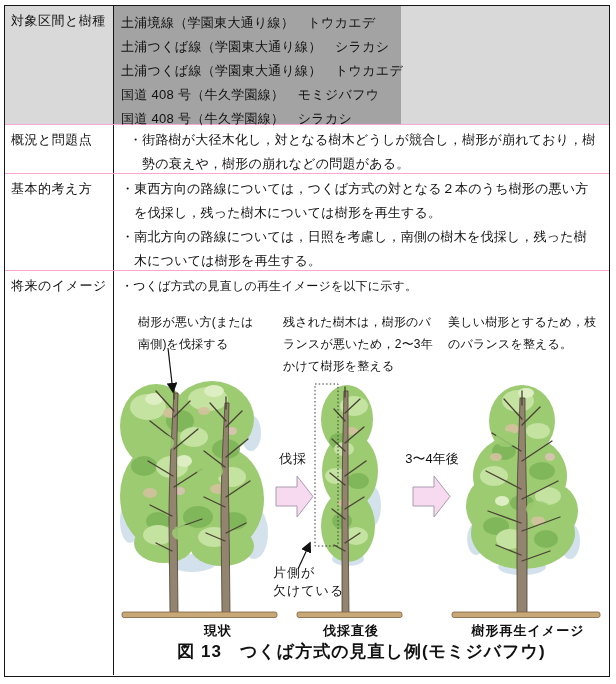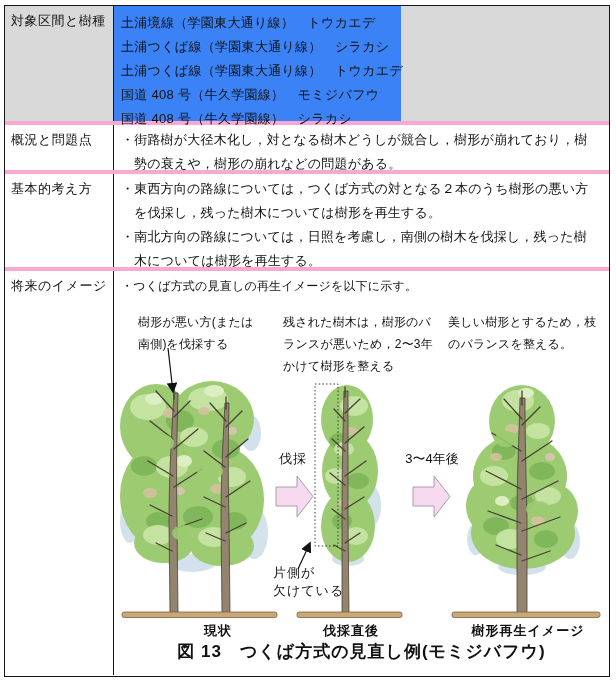--- a/index.html
+++ b/index.html
@@ -1,30 +1,30 @@
 <!DOCTYPE html>
 <html><head>
 <meta charset="utf-8">
 <style>
   html,body{margin:0;padding:0;background:#fff;}
   .page{position:relative;width:616px;height:684px;background:#fff;overflow:hidden;
         font-family:"Liberation Sans","DejaVu Sans",sans-serif;color:#111;}
   .doc-table{position:absolute;left:4px;top:5px;width:606px;height:672px;
              border:1px solid #151515;box-sizing:border-box;background:#fff;}
   .trow{display:flex;box-sizing:border-box;}
-  .trow.bordered{border-bottom:4px solid #f9a8d4;}
+  .trow.bordered{border-bottom:1px solid #f9a8d4;}
   .hcell{width:109px;min-width:109px;border-right:1px solid #151515;box-sizing:border-box;
          padding:6px 4px 0 6px;font-size:13px;letter-spacing:0.5px;}
   .vcell{flex:1;position:relative;box-sizing:border-box;}
   .r1{height:119px;}
-  .r2{height:49px;}
+  .r2{height:49px;gap:8px;}
   .r3{height:97px;}
   .r4{flex:1;height:404px;}
   .gray{background:#d9d9d9;}
-  .whitebox{position:absolute;left:0;top:0;bottom:0;width:287px;background:#3b82f6;
+  .whitebox{position:absolute;left:0;top:0;bottom:0;width:287px;background:#a3a3a3;
             padding:5px 0 0 7px;box-sizing:border-box;}
   .sline{font-size:13px;line-height:24px;white-space:nowrap;letter-spacing:0.3px;}
   .para{font-size:13px;line-height:24px;letter-spacing:0.2px;white-space:pre-line;
         padding:3px 8px 0 20px;text-indent:-13px;}
   .para2{padding-top:0;}
   .fig{position:absolute;inset:0;}
   .fig svg{position:absolute;left:0;top:0;}
   .lead{position:absolute;left:7px;top:7px;font-size:12px;letter-spacing:0.2px;white-space:nowrap;}
   .ann{position:absolute;font-size:12px;line-height:22px;letter-spacing:0.2px;white-space:pre-line;}
   .smalllabel{position:absolute;font-size:13px;letter-spacing:1px;text-align:center;white-space:pre-line;}

